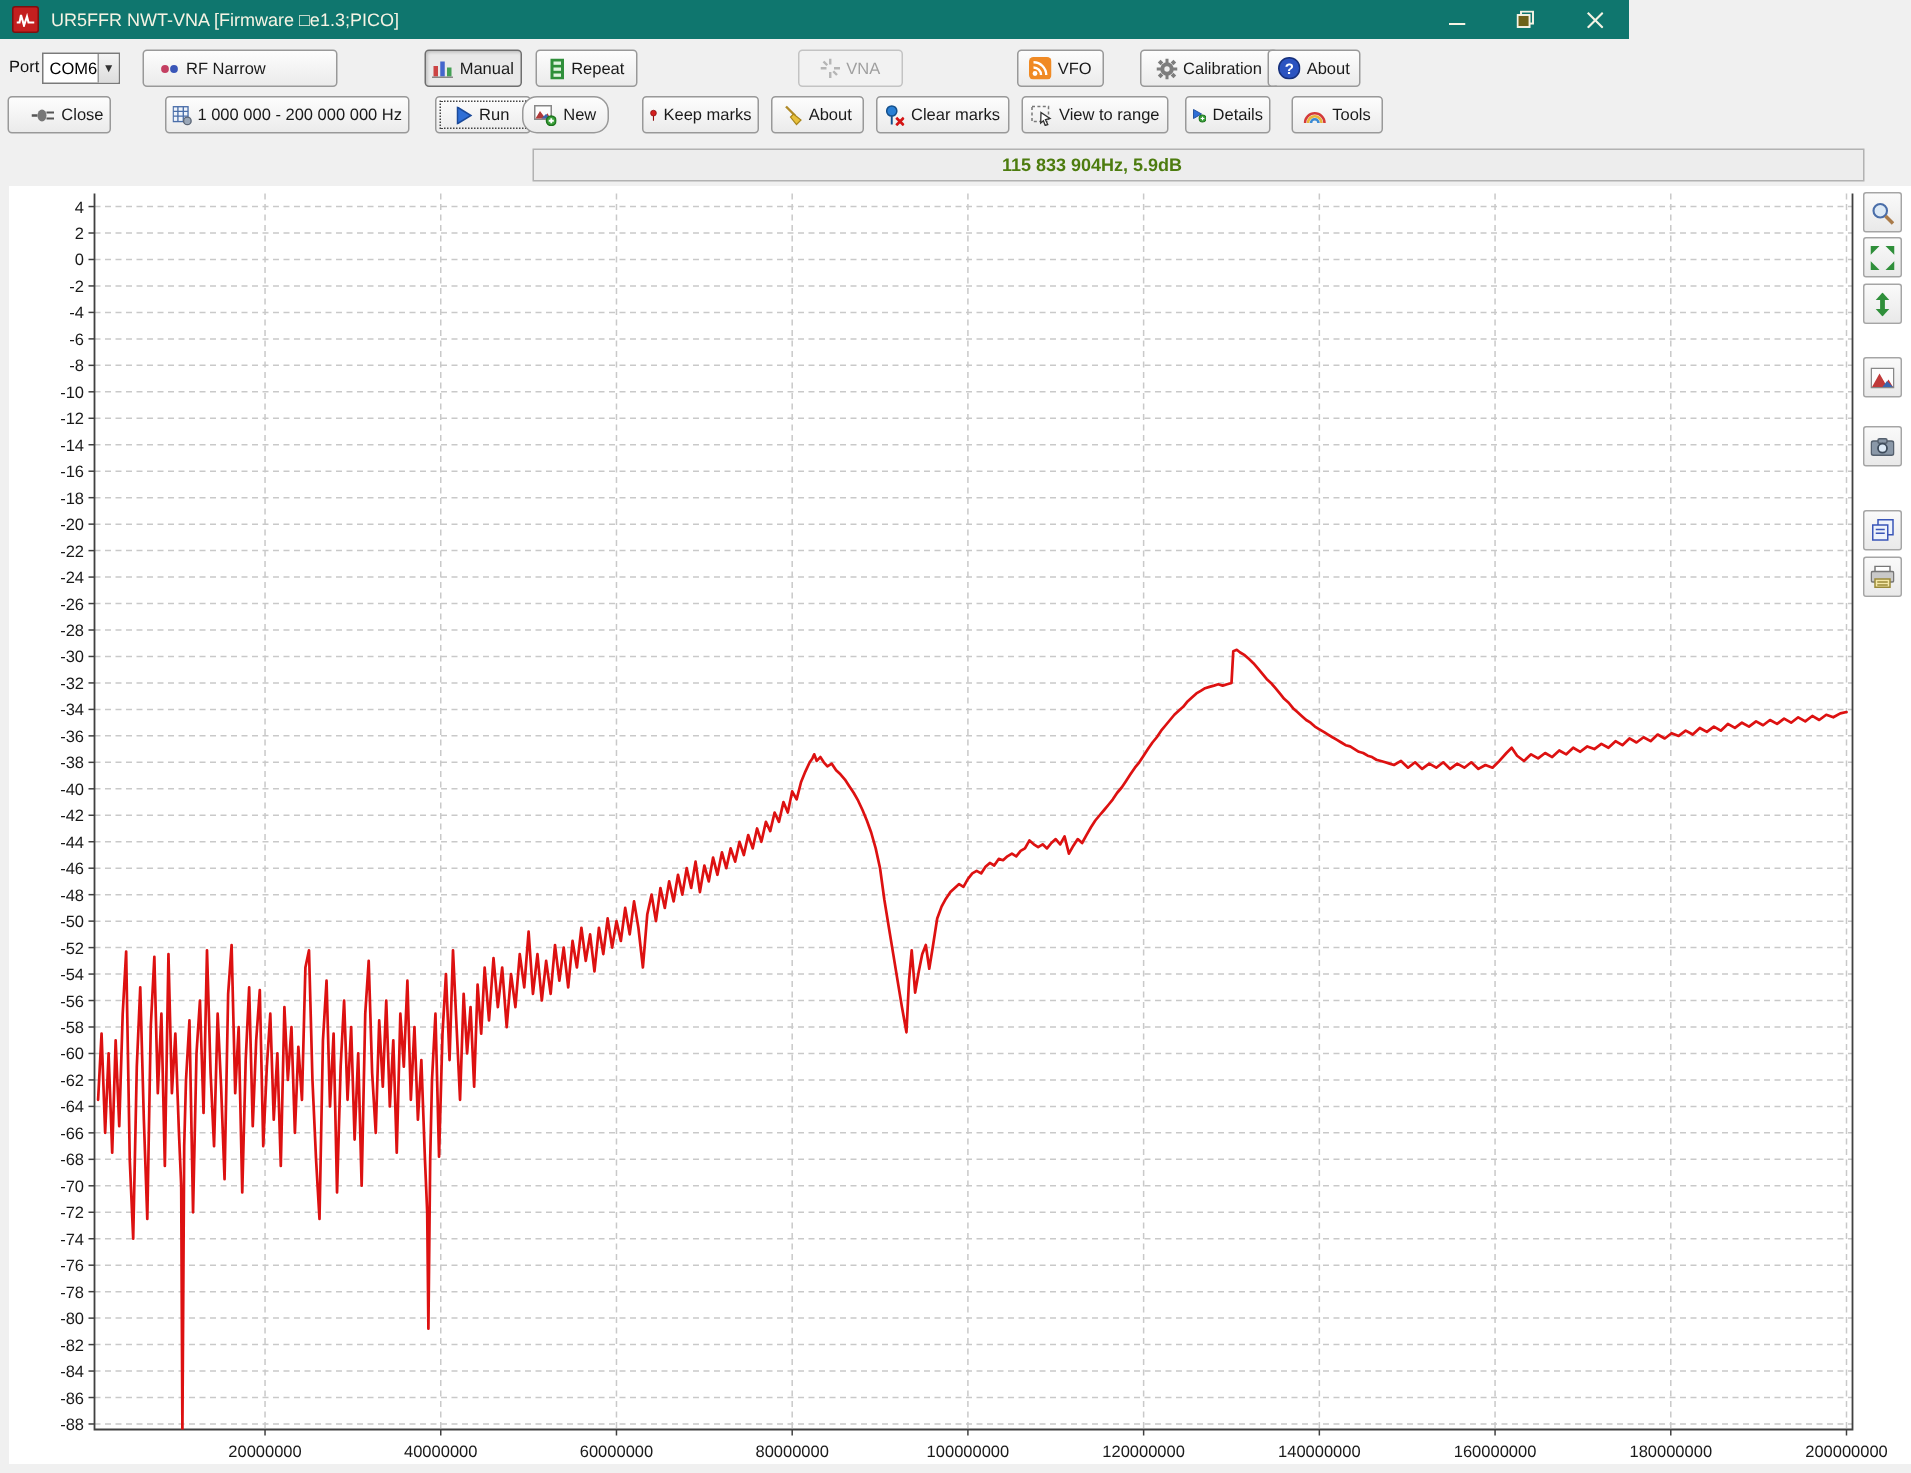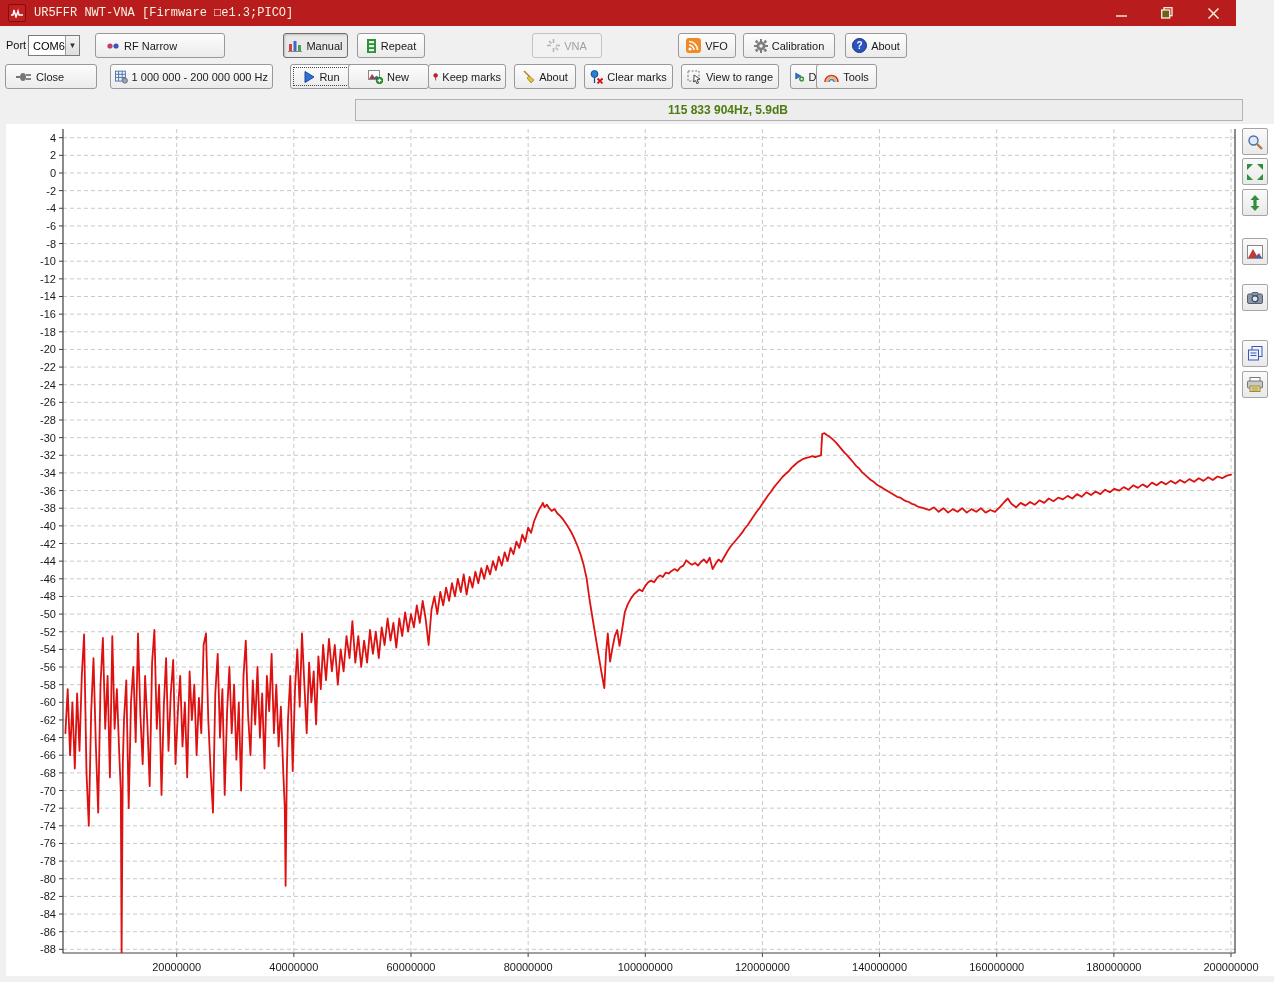--- a/index.html
+++ b/index.html
@@ -1,20 +1,20 @@
 <!DOCTYPE html>
 <html><head>
 <meta charset="utf-8">
 <style>
   html,body{margin:0;padding:0;background:#d8d8d8;}
   .app{position:relative;width:1274px;height:982px;background:#f0f0f0;overflow:hidden;
        font-family:"Liberation Sans",sans-serif;-webkit-font-smoothing:antialiased;}
   
-  .titlebar{position:absolute;left:0;top:0;width:1236px;height:26px;background:#b91c1c;
-            display:flex;align-items:center;color:#f6f3e4;font-size:12px;font-family:Liberation Mono, monospace;}
+  .titlebar{position:absolute;left:0;top:0;width:1086px;height:26px;background:#0f766e;
+            display:flex;align-items:center;color:#f6f3e4;font-size:12px;}
   .titlebar .appicon{width:16px;height:16px;margin:0 8px 0 8px;background:#c41f1f;border:1px solid #7d1010;
             border-radius:2px;display:flex;align-items:center;justify-content:center;}
   .titlebar .title-text{flex:1;white-space:nowrap;overflow:hidden;}
   .win-btn{width:46px;height:26px;display:flex;align-items:center;justify-content:center;}
   
   .btn{position:absolute;height:25px;box-sizing:border-box;display:flex;align-items:center;justify-content:center;
        gap:4px;background:linear-gradient(#fdfdfd,#ebebeb);border:1px solid #999;border-radius:3px;
        font-size:11px;color:#1a1a1a;padding:0 4px;white-space:nowrap;cursor:default;}
   .btn.toggled{background:#e9e9e9;border:1px solid #6f6f6f;box-shadow:inset 1px 1px 2px rgba(0,0,0,.18);}
   .btn.focused{outline:1px dotted #444;outline-offset:-4px;}
@@ -121,21 +121,21 @@
   <div class="btn" style="left:678px;top:33px;width:58px;">
     <svg class="ico" width="15" height="15" viewBox="0 0 15 15">
         <rect x="0" y="0" width="15" height="15" rx="3" fill="#f08a24"></rect>
         <circle cx="4" cy="11" r="1.6" fill="#fff"></circle>
         <path d="M3 7 A5 5 0 0 1 8 12" fill="none" stroke="#fff" stroke-width="1.6"></path>
         <path d="M3 3.5 A8.5 8.5 0 0 1 11.5 12" fill="none" stroke="#fff" stroke-width="1.6"></path>
       </svg>
     <span>VFO</span>
   </div>
 
-  <div class="btn" style="left:743px;top:33px;width:92px;">
+  <div class="btn" style="left:760px;top:33px;width:92px;">
     <svg class="ico" width="14" height="14" viewBox="0 0 14 14">
         <g fill="#7d7d7d">
           <circle cx="7" cy="7" r="4.5"></circle>
           <rect x="6" y="0" width="2" height="3"></rect>
           <rect x="6" y="11" width="2" height="3"></rect>
           <rect x="0" y="6" width="3" height="2"></rect>
           <rect x="11" y="6" width="3" height="2"></rect>
           <rect x="1.4" y="1.4" width="2.6" height="2.6" transform="rotate(45 2.7 2.7)"></rect>
           <rect x="10" y="1.4" width="2.6" height="2.6" transform="rotate(45 11.3 2.7)"></rect>
           <rect x="1.4" y="10" width="2.6" height="2.6" transform="rotate(45 2.7 11.3)"></rect>
@@ -147,21 +147,21 @@
   </div>
 
   <div class="btn" style="left:845px;top:33px;width:62px;">
     <svg class="ico" width="15" height="15" viewBox="0 0 15 15">
         <circle cx="7.5" cy="7.5" r="7" fill="#2b53c0" stroke="#16307c" stroke-width="1"></circle>
         <text x="7.5" y="11" text-anchor="middle" font-size="10" font-family="Liberation Sans, sans-serif" font-weight="bold" fill="#fff">?</text>
       </svg>
     <span>About</span>
   </div>
 
-  <div class="btn" style="left:5px;top:64px;width:92px;justify-content:flex-start;padding-left:10px;">
+  <div class="btn" style="left:5px;top:64px;width:69px;justify-content:flex-end;padding-left:10px;">
     <svg class="ico" width="16" height="10" viewBox="0 0 16 10">
         <line x1="0" y1="5" x2="4" y2="5" stroke="#555" stroke-width="1.6"></line>
         <ellipse cx="7" cy="5" rx="3" ry="4" fill="#777"></ellipse>
         <line x1="10" y1="3" x2="15" y2="3" stroke="#555" stroke-width="1.4"></line>
         <line x1="10" y1="7" x2="15" y2="7" stroke="#555" stroke-width="1.4"></line>
       </svg>
     <span>Close</span>
   </div>
 
   <div class="btn" style="left:110px;top:64px;width:163px;">
@@ -176,21 +176,21 @@
     <span>1 000 000 - 200 000 000 Hz</span>
   </div>
 
   <div class="btn focused" style="left:290px;top:64px;width:64px;">
     <svg class="ico" width="11" height="12" viewBox="0 0 11 12">
         <polygon points="1,0.5 10,6 1,11.5" fill="#2f6fd6" stroke="#1b4a9a" stroke-width="1"></polygon>
       </svg>
     <span>Run</span>
   </div>
 
-  <div class="btn" style="left:348px;top:64px;width:81px;">
+  <div class="btn" style="left:348px;top:64px;width:58px;border-radius:10px;">
     <svg class="ico" width="15" height="14" viewBox="0 0 15 14">
         <rect x="0.5" y="0.5" width="11" height="9" fill="#fdfdfd" stroke="#888"></rect>
         <polygon points="1,9 4,4 7,8 9,5.5 11,9" fill="#b03a3a"></polygon>
         <polygon points="5,9 8,6 11,9" fill="#3a66b0"></polygon>
         <circle cx="11.5" cy="10.5" r="3.2" fill="#3aa03a" stroke="#1d741d"></circle>
         <line x1="11.5" y1="8.8" x2="11.5" y2="12.2" stroke="#fff" stroke-width="1.2"></line>
         <line x1="9.8" y1="10.5" x2="13.2" y2="10.5" stroke="#fff" stroke-width="1.2"></line>
       </svg>
     <span>New</span>
   </div>
@@ -234,21 +234,21 @@
   <div class="btn" style="left:790px;top:64px;width:57px;text-align:right;">
     <svg class="ico" width="14" height="14" viewBox="0 0 14 14">
         <polygon points="1,1 9,5.5 1,10" fill="#2f6fd6" stroke="#1b4a9a" stroke-width="0.9"></polygon>
         <circle cx="10" cy="10" r="3.4" fill="#3aa03a" stroke="#1d741d"></circle>
         <line x1="10" y1="8.2" x2="10" y2="11.8" stroke="#fff" stroke-width="1.2"></line>
         <line x1="8.2" y1="10" x2="11.8" y2="10" stroke="#fff" stroke-width="1.2"></line>
       </svg>
     <span>Details</span>
   </div>
 
-  <div class="btn" style="left:816px;top:64px;width:61px;">
+  <div class="btn" style="left:861px;top:64px;width:61px;">
     <svg class="ico" width="15" height="12" viewBox="0 0 15 12">
         <path d="M1 11 A6.5 6.5 0 0 1 14 11" fill="none" stroke="#d43a3a" stroke-width="1.7"></path>
         <path d="M3 11 A4.5 4.5 0 0 1 12 11" fill="none" stroke="#e8b43a" stroke-width="1.7"></path>
         <path d="M5 11 A2.5 2.5 0 0 1 10 11" fill="none" stroke="#3a8ad4" stroke-width="1.7"></path>
       </svg>
     <span>Tools</span>
   </div>
 
   <div class="status-panel"></div>
   <div class="status-text">115 833 904Hz, 5.9dB</div>

